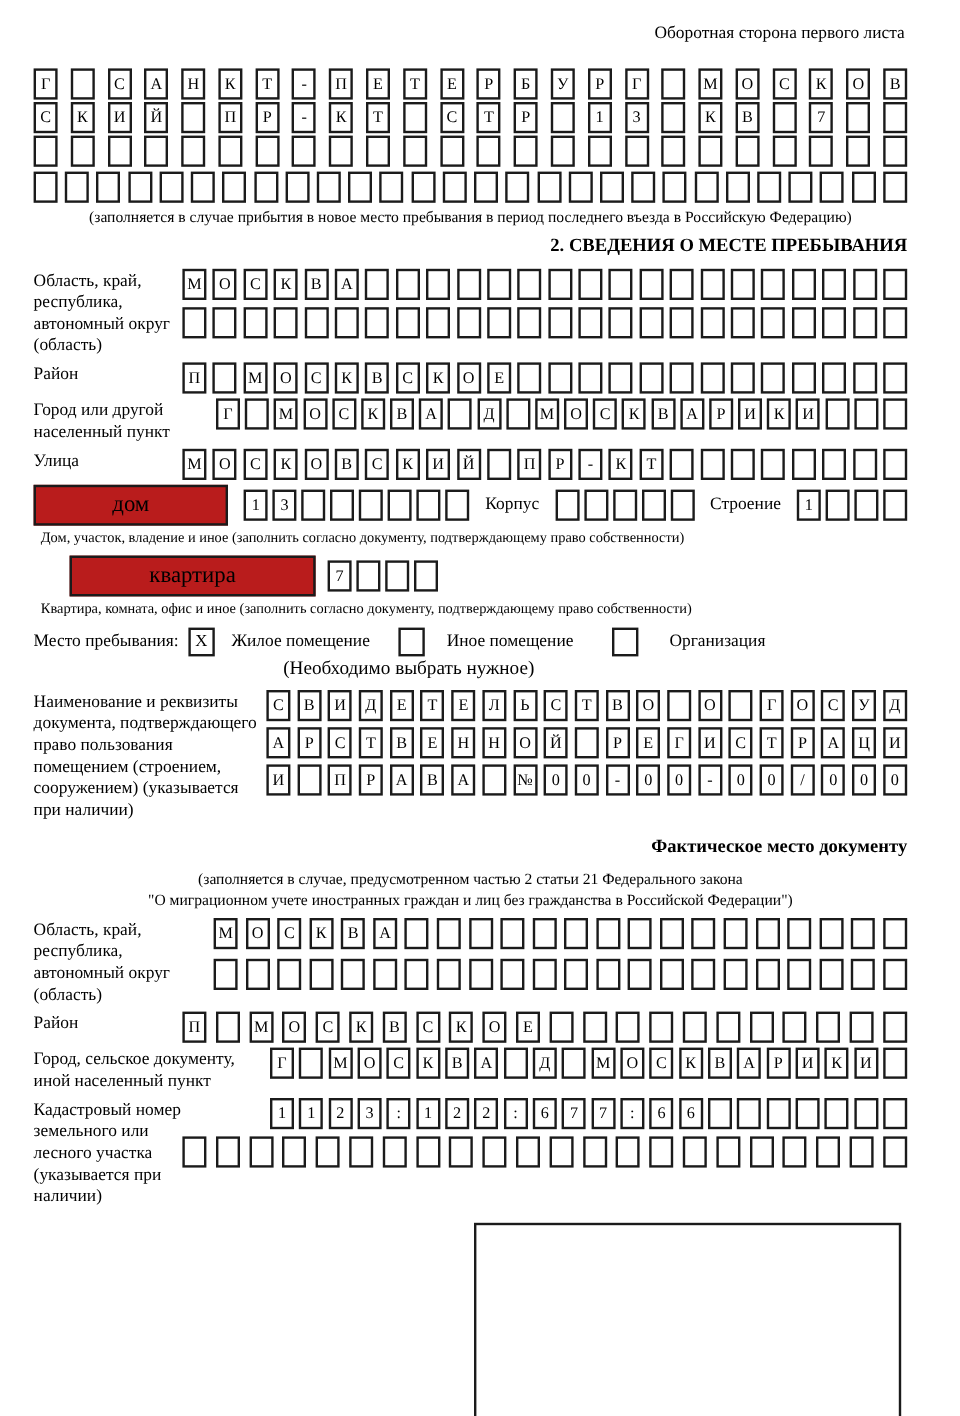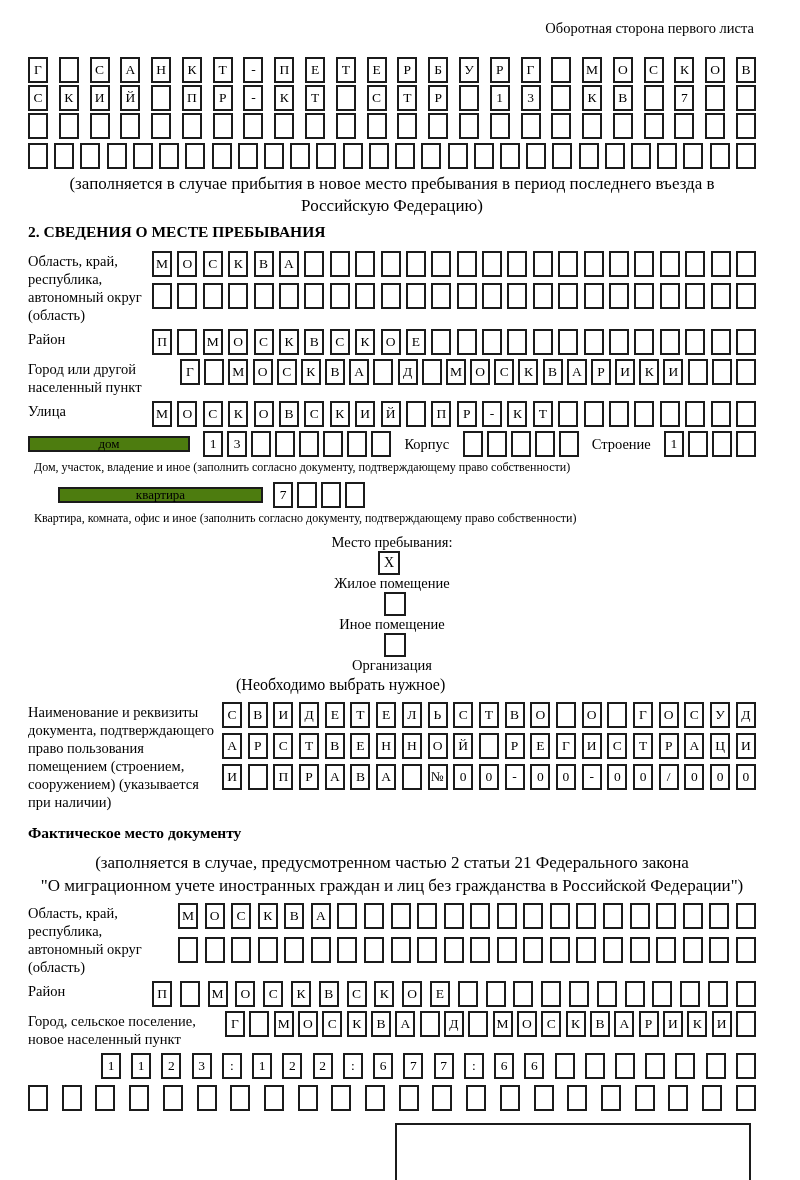--- a/index.html
+++ b/index.html
@@ -10,29 +10,29 @@
   }
   .page{box-sizing:border-box;width:800px;height:1180px;padding:14px 44px 0 28px;position:relative;}
   .hdr-note{text-align:right;font-size:14.5px;margin:6px 2px 20px 0;}
   .frow{display:flex;align-items:flex-start;margin-bottom:4px;}
   .flabel{flex:none;font-size:14.5px;line-height:1.24;padding-top:2px;}
   .rows{flex:1;display:flex;flex-direction:column;gap:2px;}
   .cells{flex:1;display:flex;justify-content:space-between;}
   .cell{flex:none;width:20px;height:26px;border:2px solid #1b1b1b;box-sizing:border-box;
         display:flex;align-items:center;justify-content:center;font-size:13.5px;background:#fff;}
   .fullrow{display:flex;justify-content:space-between;margin-bottom:4px;}
-  .caption{font-size:17px;text-align:center;margin:1px 0 6px 0;line-height:1.3;}
+  .caption{font-size:13px;text-align:center;margin:1px 0 6px 0;line-height:1.3;}
   .caption-left{font-size:12px;text-align:left;margin:1px 0 7px 6px;}
-  .sec-title{font-size:15.5px;font-weight:bold;text-align:left;margin:6px 0 10px 0;}
-  .label-box{flex:none;border:2px solid #1b1b1b;box-sizing:border-box;height:16px;
-             display:flex;align-items:center;justify-content:center;font-size:13px;background:#4d7c0f;}
+  .sec-title{font-size:15.5px;font-weight:bold;text-align:right;margin:6px 0 10px 0;}
+  .label-box{flex:none;border:2px solid #1b1b1b;box-sizing:border-box;height:34px;
+             display:flex;align-items:center;justify-content:center;font-size:19px;background:#b91c1c;}
   .inline-cells{display:flex;gap:4px;}
   .mixrow{display:flex;align-items:center;justify-content:space-between;margin-bottom:3px;}
   .mixlabel{font-size:14.5px;}
-  .chk-row{display:flex;align-items:center;margin:8px 0 2px 0;font-size:14.5px;flex-direction:column;}
+  .chk-row{display:flex;align-items:center;margin:8px 0 2px 0;font-size:14.5px;}
   .checkbox{flex:none;width:22px;height:24px;border:2px solid #1b1b1b;box-sizing:border-box;
             display:flex;align-items:center;justify-content:center;font-size:14px;}
   .chk-note{font-size:16px;margin:2px 0 8px 208px;}
   .stamp-box{border:2px solid #1b1b1b;box-sizing:border-box;width:356px;height:176px;margin-left:367px;margin-top:12px;background:#fff;}
 </style>
 </head>
 <body>
 
 <div class="page">
 
@@ -509,21 +509,21 @@
         <span class="cell"></span>
         <span class="cell"></span>
         <span class="cell"></span>
         <span class="cell"></span>
         <span class="cell"></span>
         <span class="cell"></span>
       </div>
   </div>
 
   <div class="frow">
-    <div class="flabel" style="width:197px;">Город, сельское поселение, новое населенный пункт</div>
+    <div class="flabel" style="width:197px;">Город, сельское документу, иной населенный пункт</div>
     <div class="cells">
         <span class="cell">Г</span>
         <span class="cell"></span>
         <span class="cell">М</span>
         <span class="cell">О</span>
         <span class="cell">С</span>
         <span class="cell">К</span>
         <span class="cell">В</span>
         <span class="cell">А</span>
         <span class="cell"></span>
@@ -537,20 +537,21 @@
         <span class="cell">А</span>
         <span class="cell">Р</span>
         <span class="cell">И</span>
         <span class="cell">К</span>
         <span class="cell">И</span>
         <span class="cell"></span>
       </div>
   </div>
 
   <div class="frow">
+    <div class="flabel" style="width:124px;">Кадастровый номер земельного или лесного участка (указывается при наличии)</div>
     <div class="rows" style="gap:6px;">
       <div class="cells" style="margin-left:73px;">
           <span class="cell">1</span>
           <span class="cell">1</span>
           <span class="cell">2</span>
           <span class="cell">3</span>
           <span class="cell">:</span>
           <span class="cell">1</span>
           <span class="cell">2</span>
           <span class="cell">2</span>

